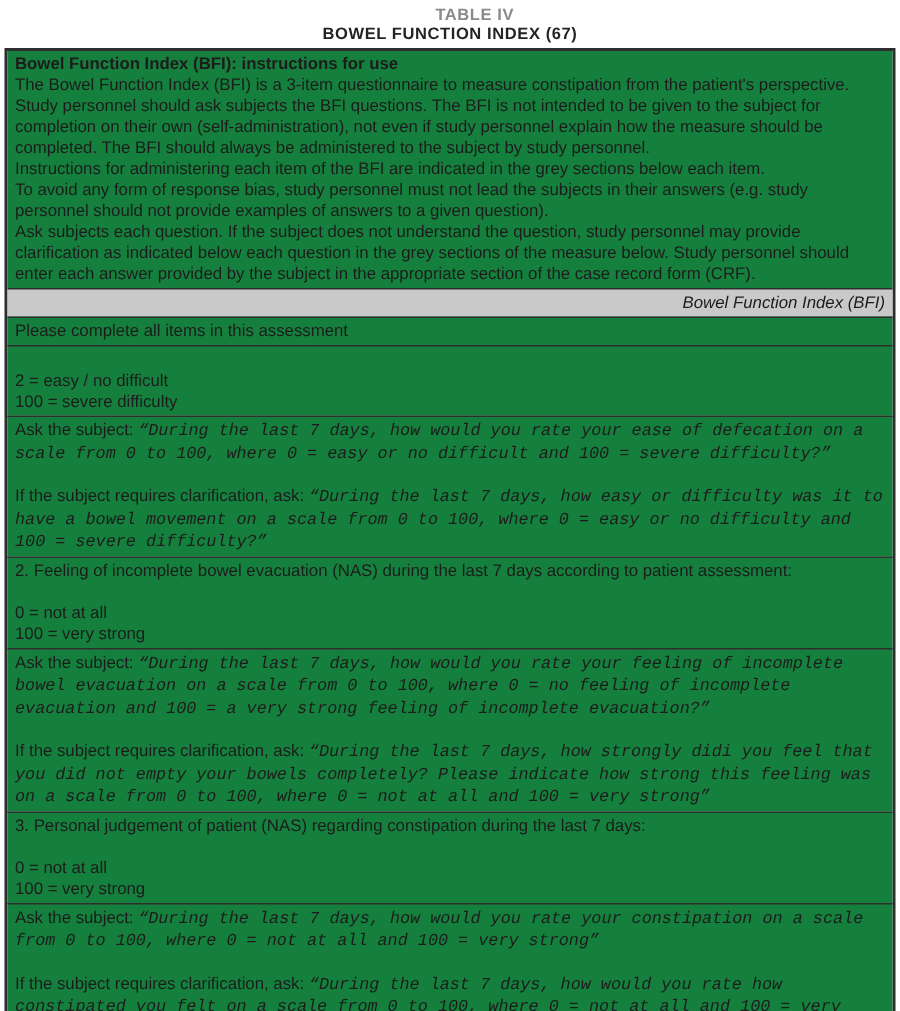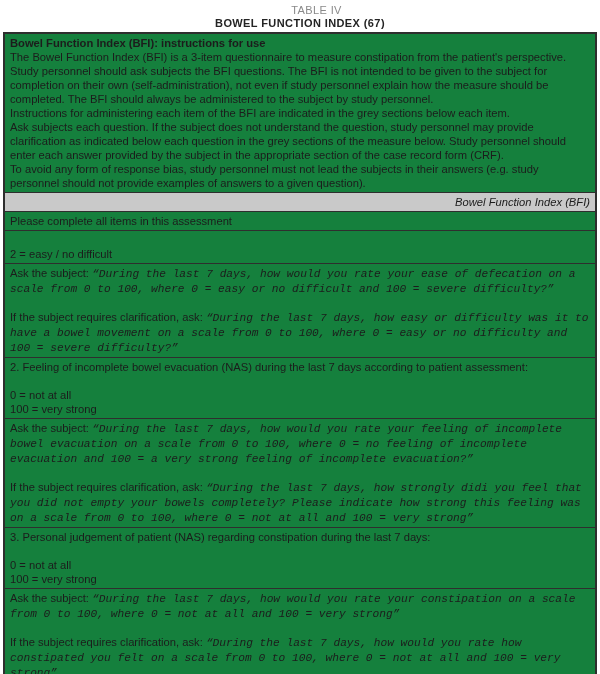--- a/index.html
+++ b/index.html
@@ -2,21 +2,21 @@
 <html><head>
 <meta charset="utf-8">
 <style>
   html,body{margin:0;padding:0;}
   body{
     width:600px;height:674px;background:#ffffff;
     font-family:"Liberation Sans","DejaVu Sans",sans-serif;
     color:#1c1c1c;-webkit-font-smoothing:antialiased;
   }
   .caption{text-align:center;padding-top:4px;font-size:11px;line-height:13px;letter-spacing:.4px;}
-  .table-label{color:#8a8a8a;font-weight:normal;padding-left:33px;}
+  .table-label{color:#8a8a8a;font-weight:bold;padding-left:33px;}
   .table-title{color:#242424;font-weight:bold;}
   .tbl{
     margin:2px 3px 0 3px;
     border:2px solid #2e2e2e;
     font-size:11.2px;line-height:14px;
   }
   .row{border-top:1px solid #2e2e2e;padding:2px 5px;background:#15803d;}
   .row.first{border-top:none;}
   .row.grey{
     background:#c9c9c9;
@@ -37,35 +37,36 @@
   <div class="table-label">TABLE IV</div>
   <div class="table-title">BOWEL FUNCTION INDEX (67)</div>
 </div>
 
 <div class="tbl">
 
   <div class="row first">
     <div class="head">Bowel Function Index (BFI): instructions for use</div>
     <p class="para">The Bowel Function Index (BFI) is a 3-item questionnaire to measure constipation from the patient's perspective. Study personnel should ask subjects the BFI questions. The BFI is not intended to be given to the subject for completion on their own (self-administration), not even if study personnel explain how the measure should be completed. The BFI should always be administered to the subject by study personnel.</p>
     <p class="para">Instructions for administering each item of the BFI are indicated in the grey sections below each item.</p>
+    <p class="para">To avoid any form of response bias, study personnel must not lead the subjects in their answers (e.g. study personnel should not provide examples of answers to a given question).</p>
     <p class="para">Ask subjects each question. If the subject does not understand the question, study personnel may provide clarification as indicated below each question in the grey sections of the measure below. Study personnel should enter each answer provided by the subject in the appropriate section of the case record form (CRF).</p>
-    <p class="para">To avoid any form of response bias, study personnel must not lead the subjects in their answers (e.g. study personnel should not provide examples of answers to a given question).</p>
   </div>
 
   <div class="row grey">
     <span>Bowel Function Index (BFI)</span>
   </div>
 
   <div class="row">
     <span>Please complete all items in this assessment</span>
   </div>
 
   <div class="row">
     <div class="blank"></div>
     <p class="para">2 = easy / no difficult</p>
+    <p class="para">100 = severe difficulty</p>
   </div>
   <div class="row">
     <p class="para"><span class="lbl">Ask the subject:</span> <span class="quote">“During the last 7 days, how would you rate your ease of defecation on a scale from 0 to 100, where 0 = easy or no difficult and 100 = severe difficulty?”</span></p>
     <div class="blank"></div>
     <p class="para"><span class="lbl">If the subject requires clarification, ask:</span> <span class="quote">“During the last 7 days, how easy or difficulty was it to have a bowel movement on a scale from 0 to 100, where 0 = easy or no difficulty and 100 = severe difficulty?”</span></p>
   </div>
 
   <div class="row">
     <p class="para">2. Feeling of incomplete bowel evacuation (NAS) during the last 7 days according to patient assessment:</p>
     <div class="blank"></div>

